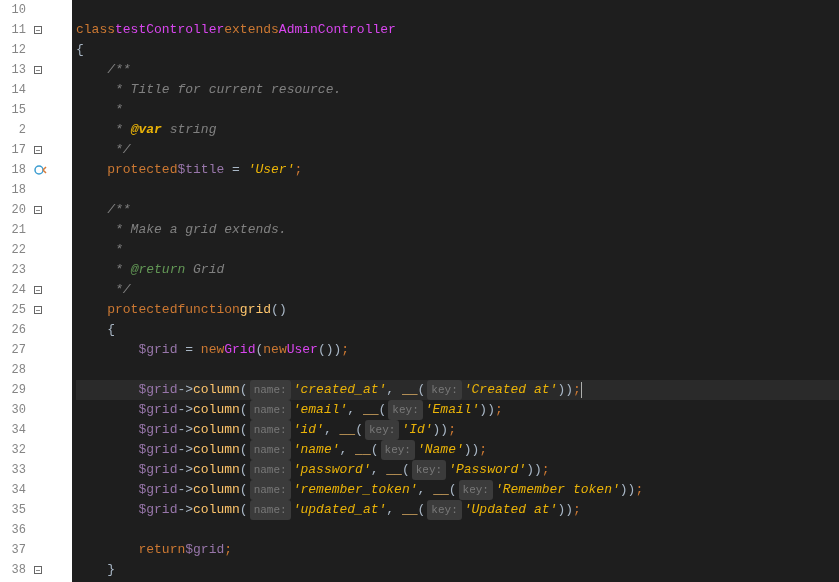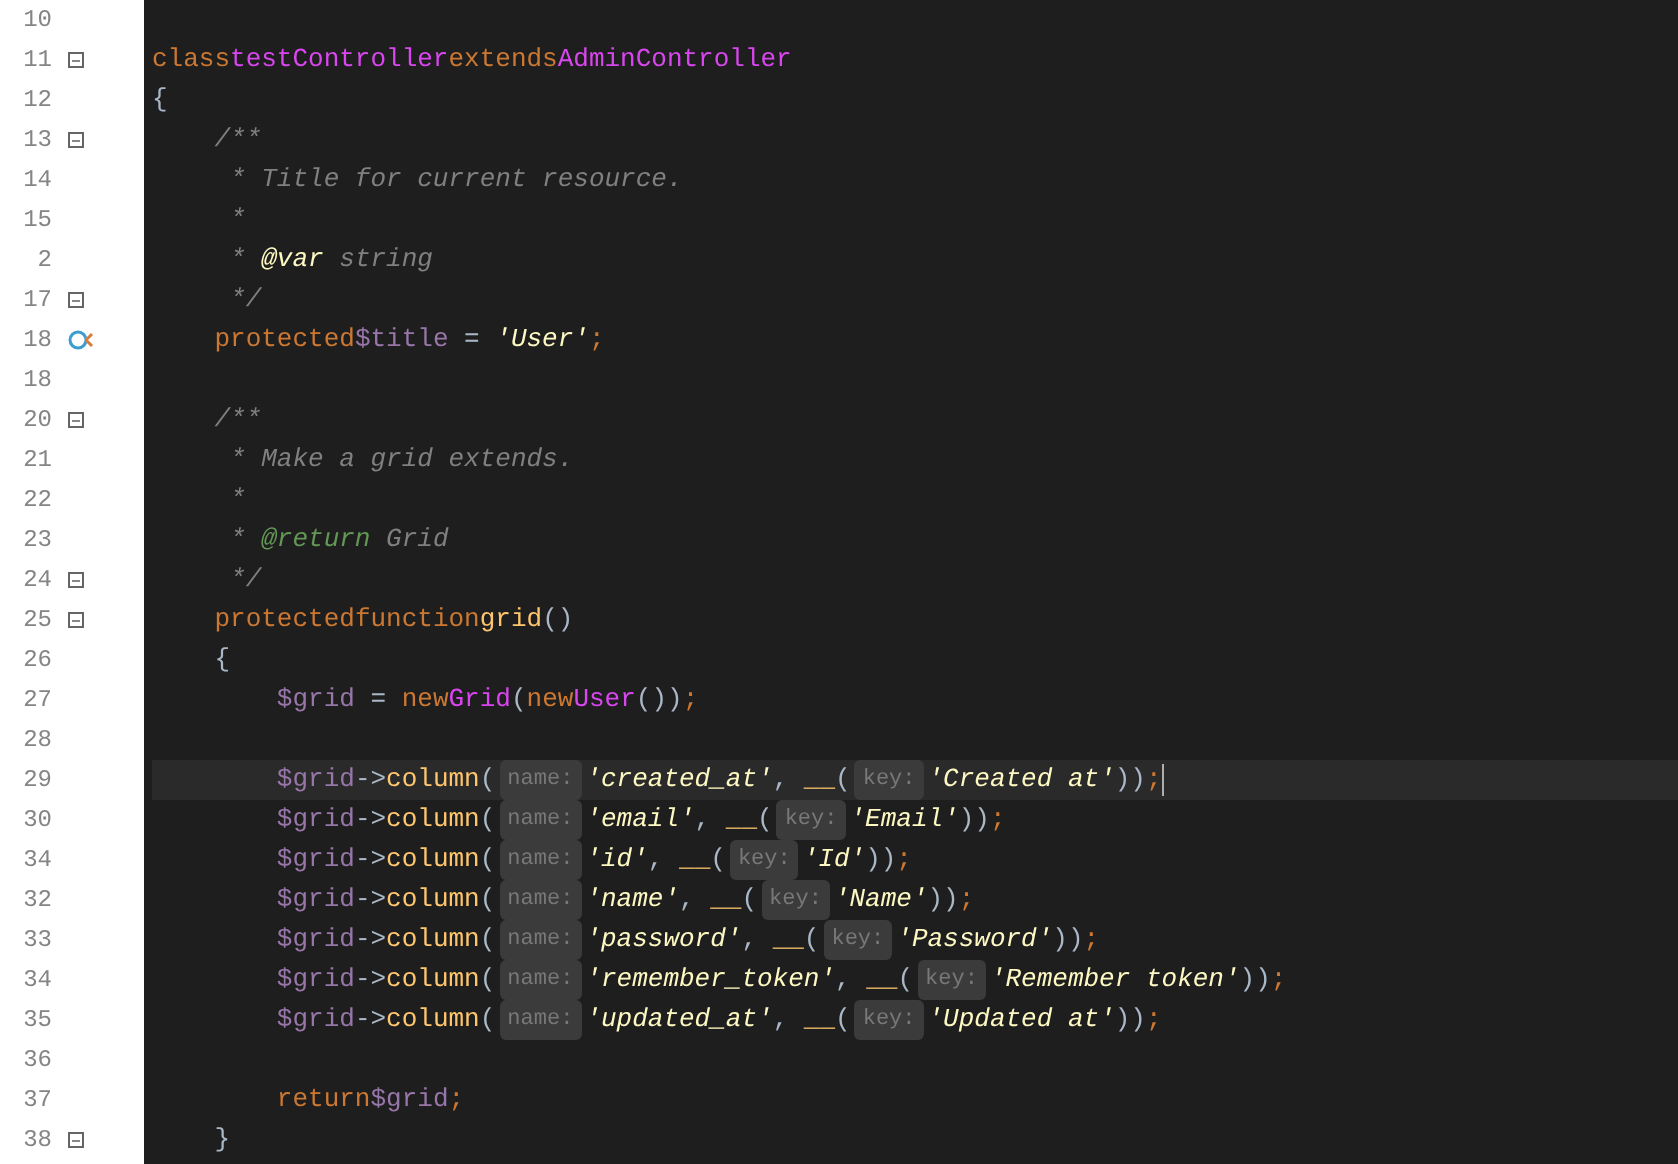--- a/index.html
+++ b/index.html
@@ -76,23 +76,23 @@
     display: inline-block;
     width: 1px;
     height: 16px;
     background: #aeafad;
     vertical-align: middle;
   }
   .kw { color: #cc7832; }           
   .cls { color: #d946ef; }          
   .var { color: #9876aa; }          
   .fn { color: #ffc66d; }           
-  .str { color: #fef9c3; font-style: italic; } 
+  .str { color: #eab308; font-style: italic; } 
   .cmt { color: #808080; font-style: italic; } 
-  .cmt-tag { color: #fef9c3; font-style: italic; font-weight: normal; } 
+  .cmt-tag { color: #eab308; font-style: italic; font-weight: bold; } 
   .cmt-tag-i { color: #629755; font-style: italic; } 
   .pun { color: #cc7832; }          
   .op { color: #a9b7c6; }           
   .brace { color: #a9b7c6; }
   .hint {
     background: #3b3b3b;
     color: #787878;
     border-radius: 3px;
     padding: 0 4px;
     margin: 0 2px;

